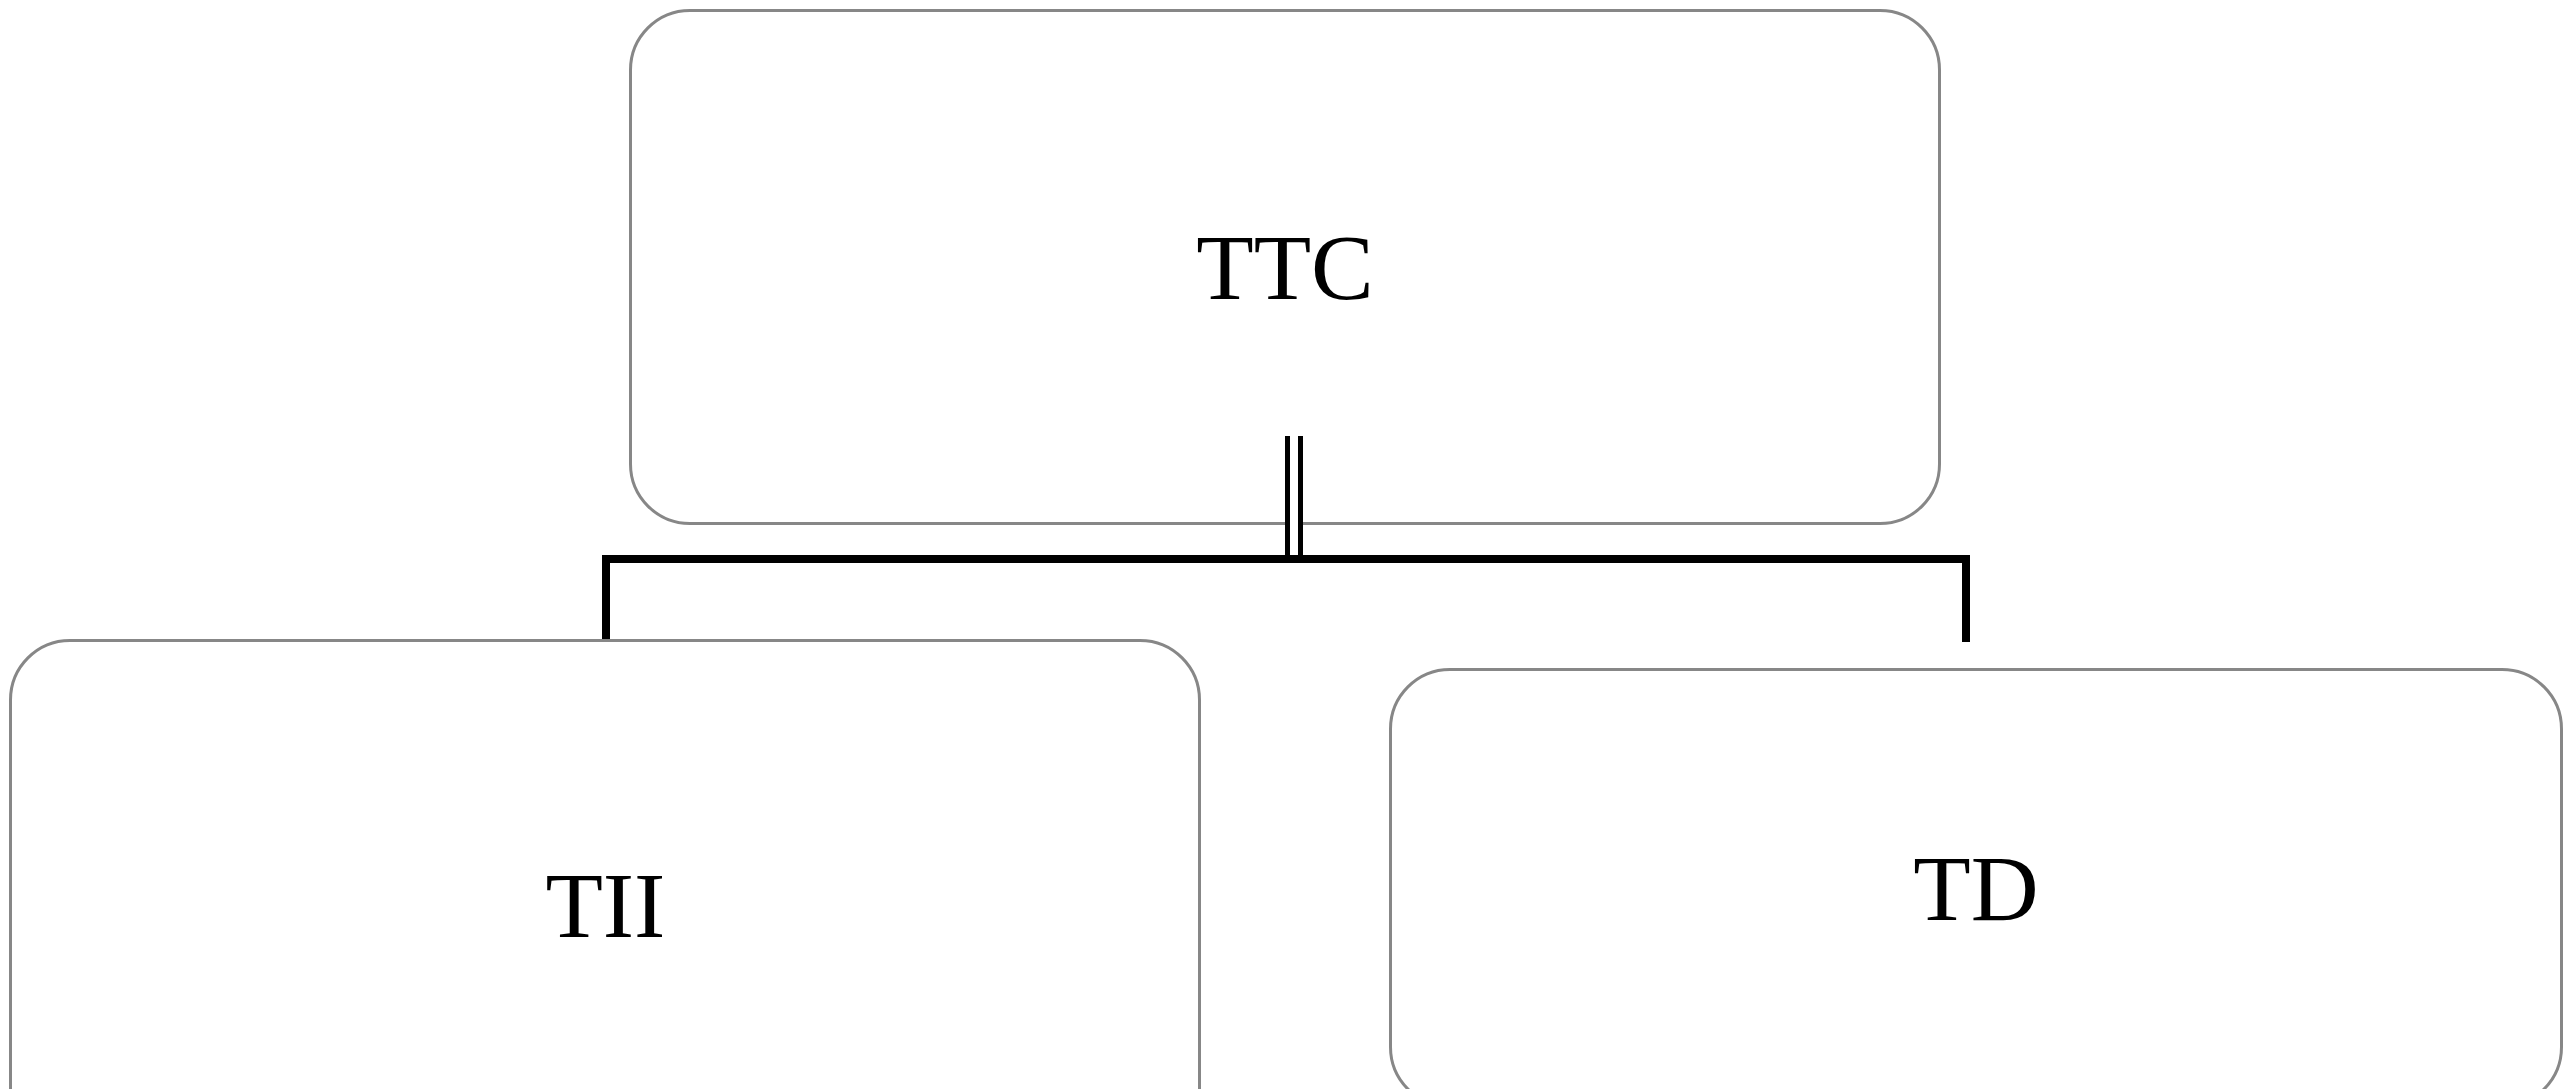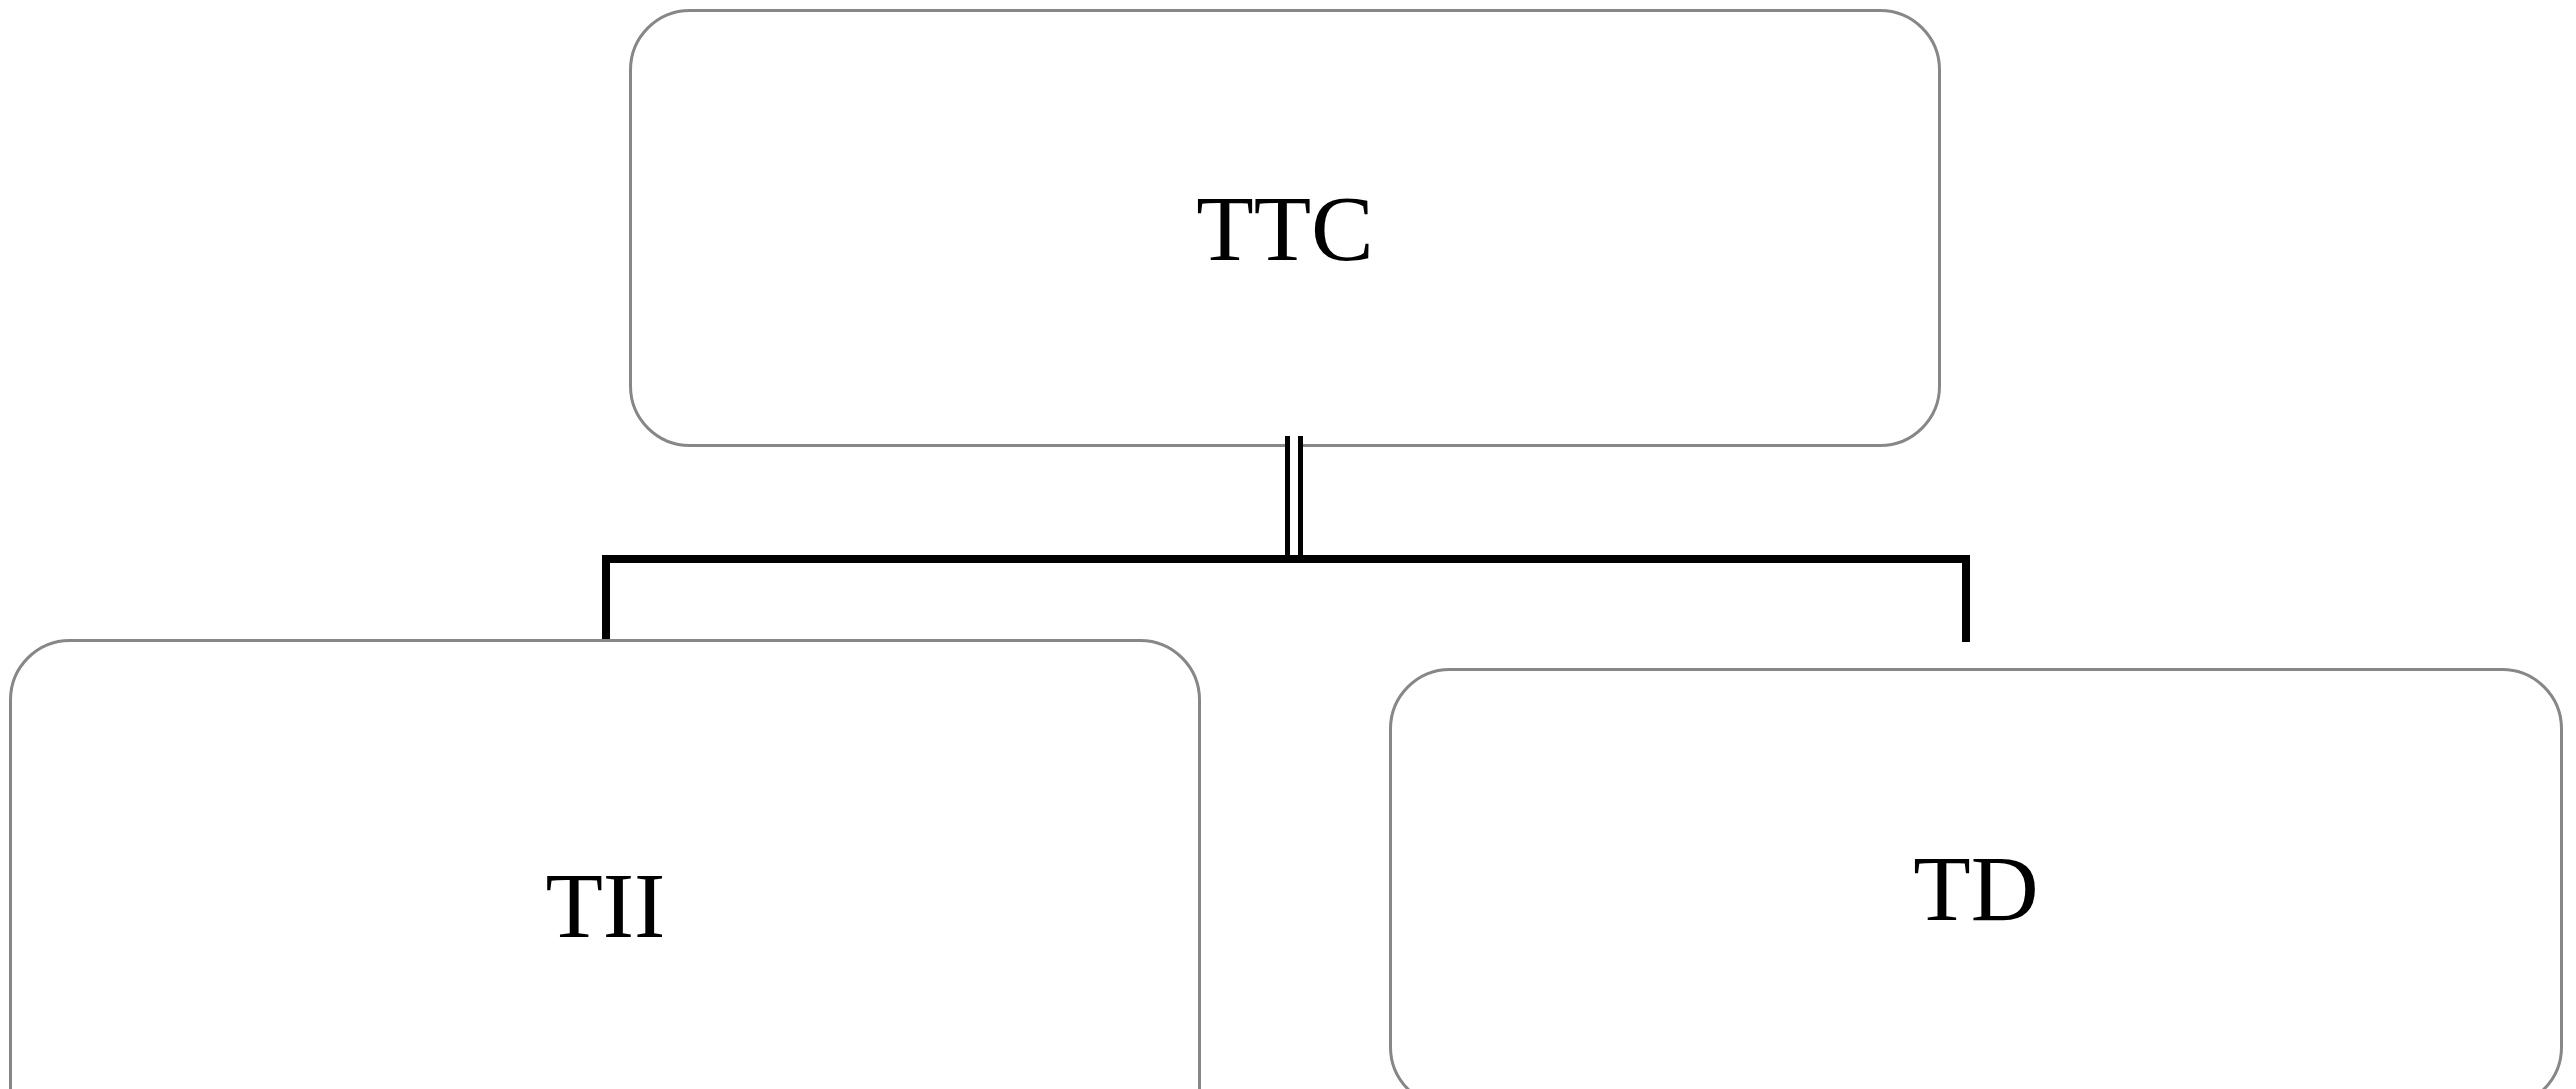--- a/index.html
+++ b/index.html
@@ -36,21 +36,21 @@
     text-align: center;
   }
   .node .abbr,
   .node .full {
     display: block;
     font-size: 94px;
     line-height: 94px;
     white-space: nowrap;
   }
   
-  .node-root  { left: 629px;  top: 9.4px;  width: 1312px; height: 438px; }
+  .node-root  { left: 629px;  top: 9.4px;  width: 1312px; height: 516px; }
   
   .node-left  { left: 9.4px;   top: 639px; width: 1192px; height: 532px; justify-content: center; }
   
   .node-right { left: 1389px; top: 639px; width: 1174px; height: 440px; margin-top: 29px; }
 
   
   .trunk {
     position: absolute;
     left: 1285px;
     top: 436px;

